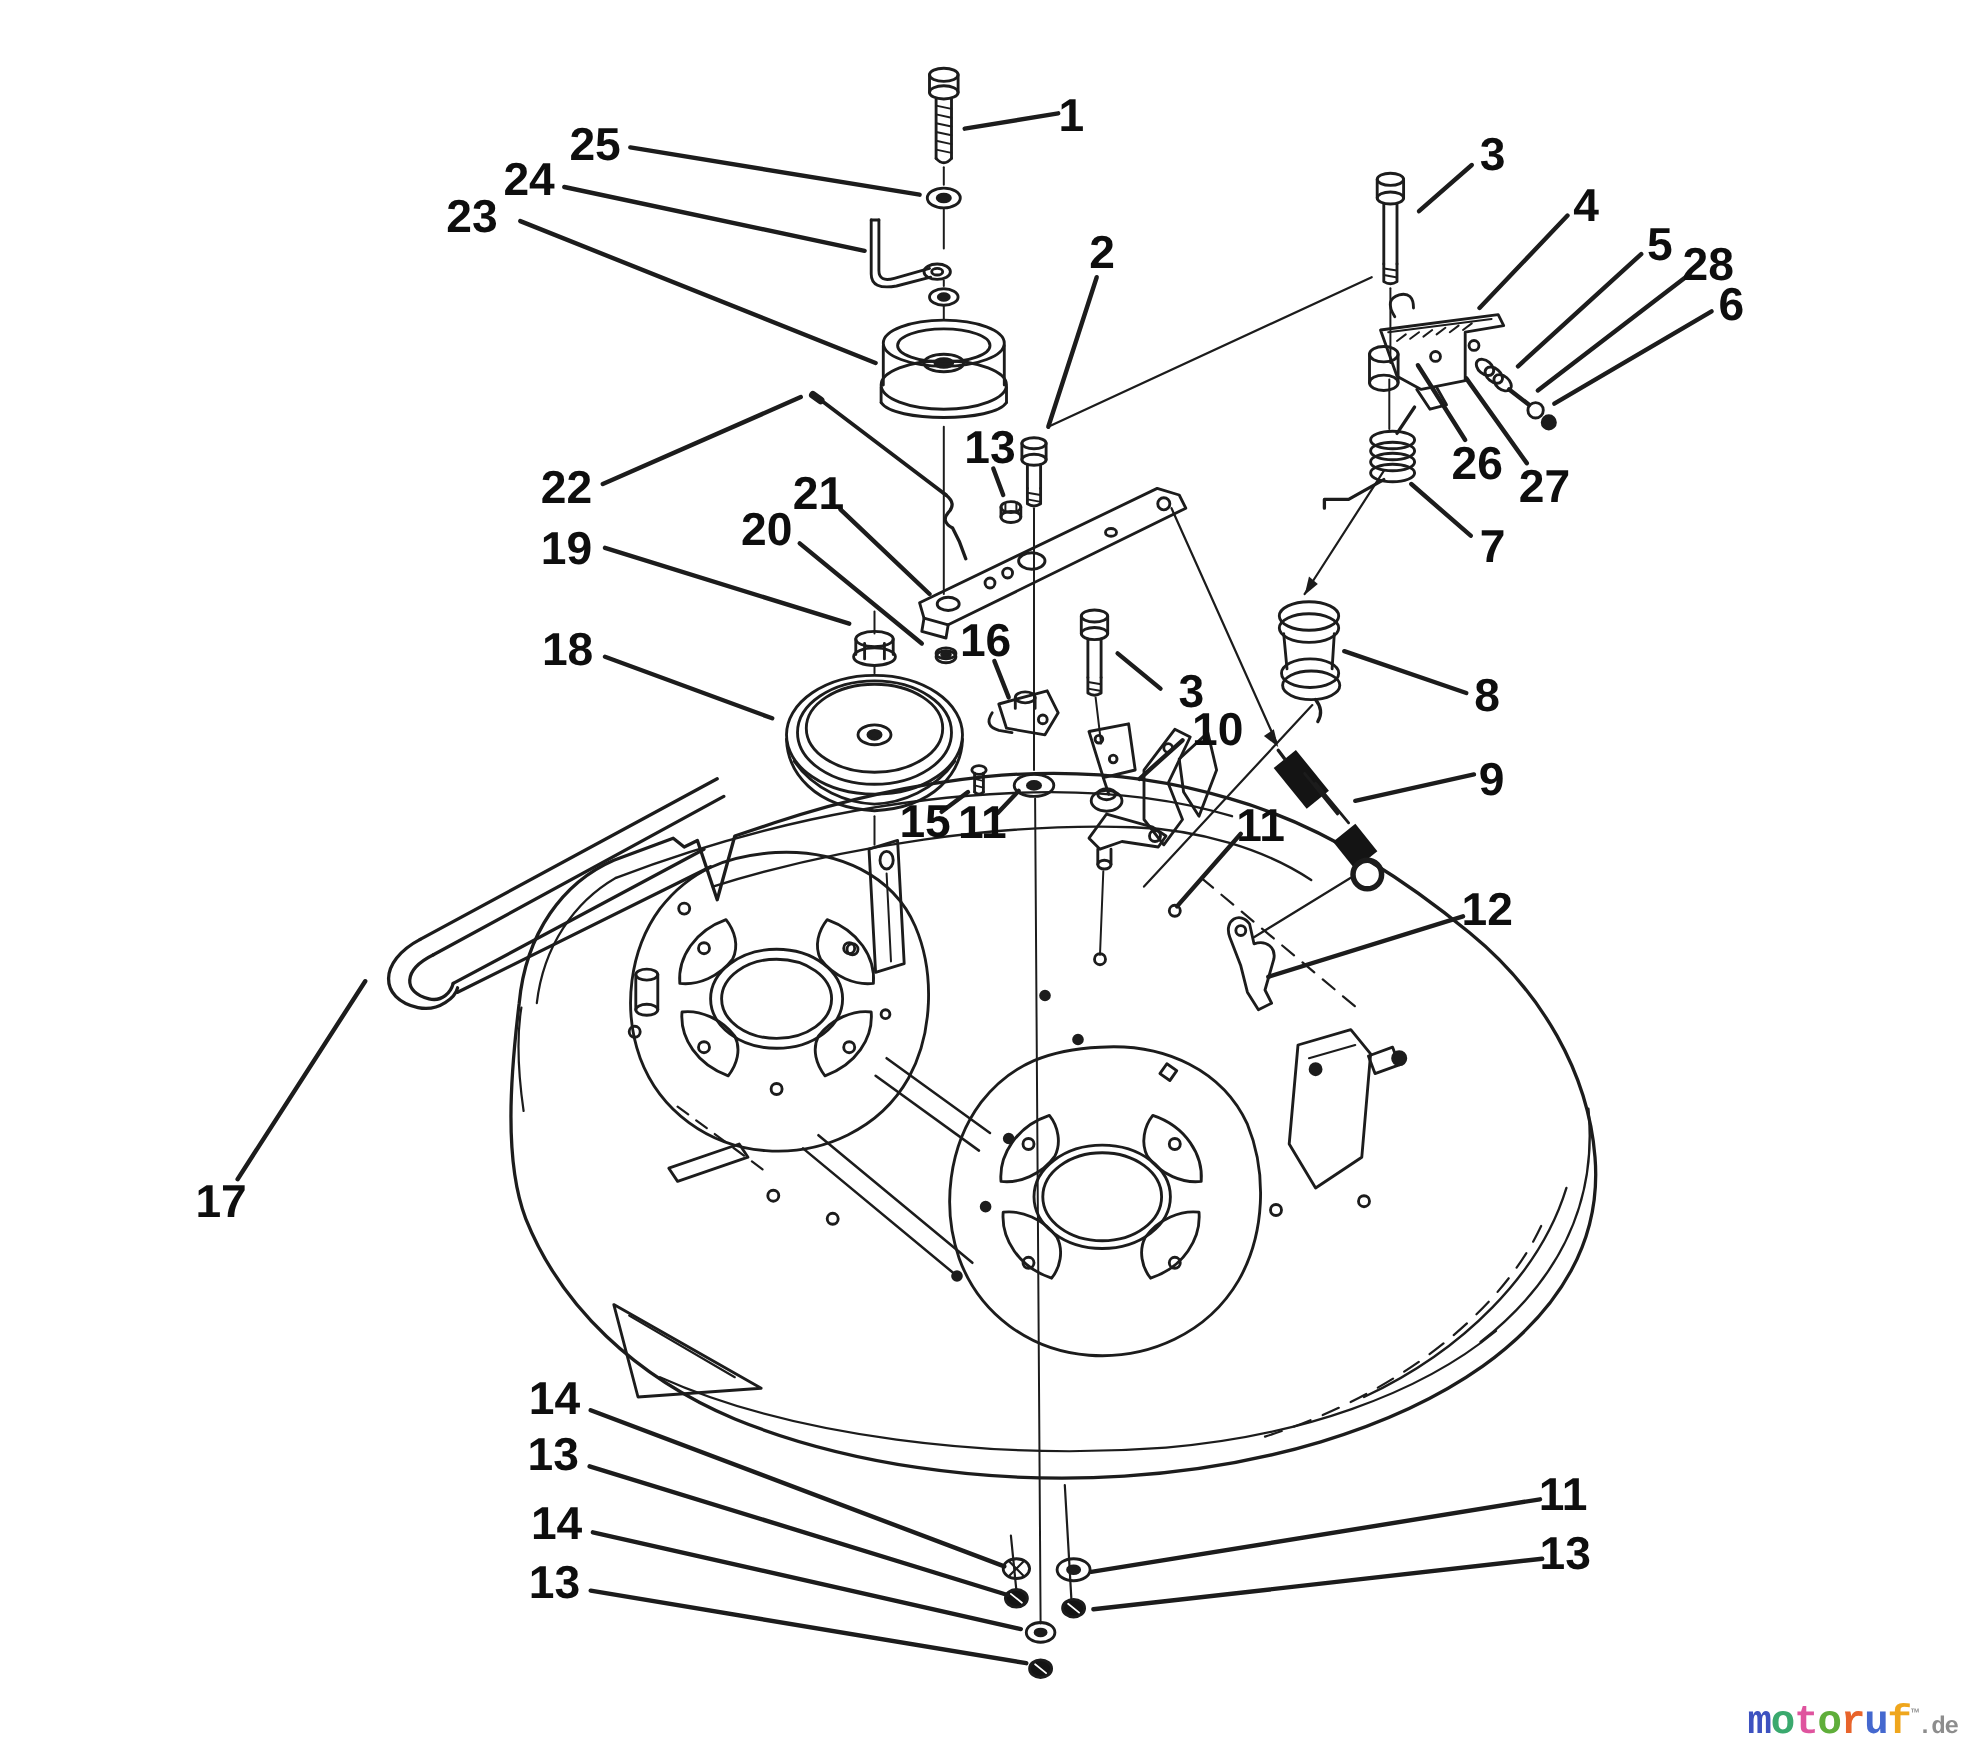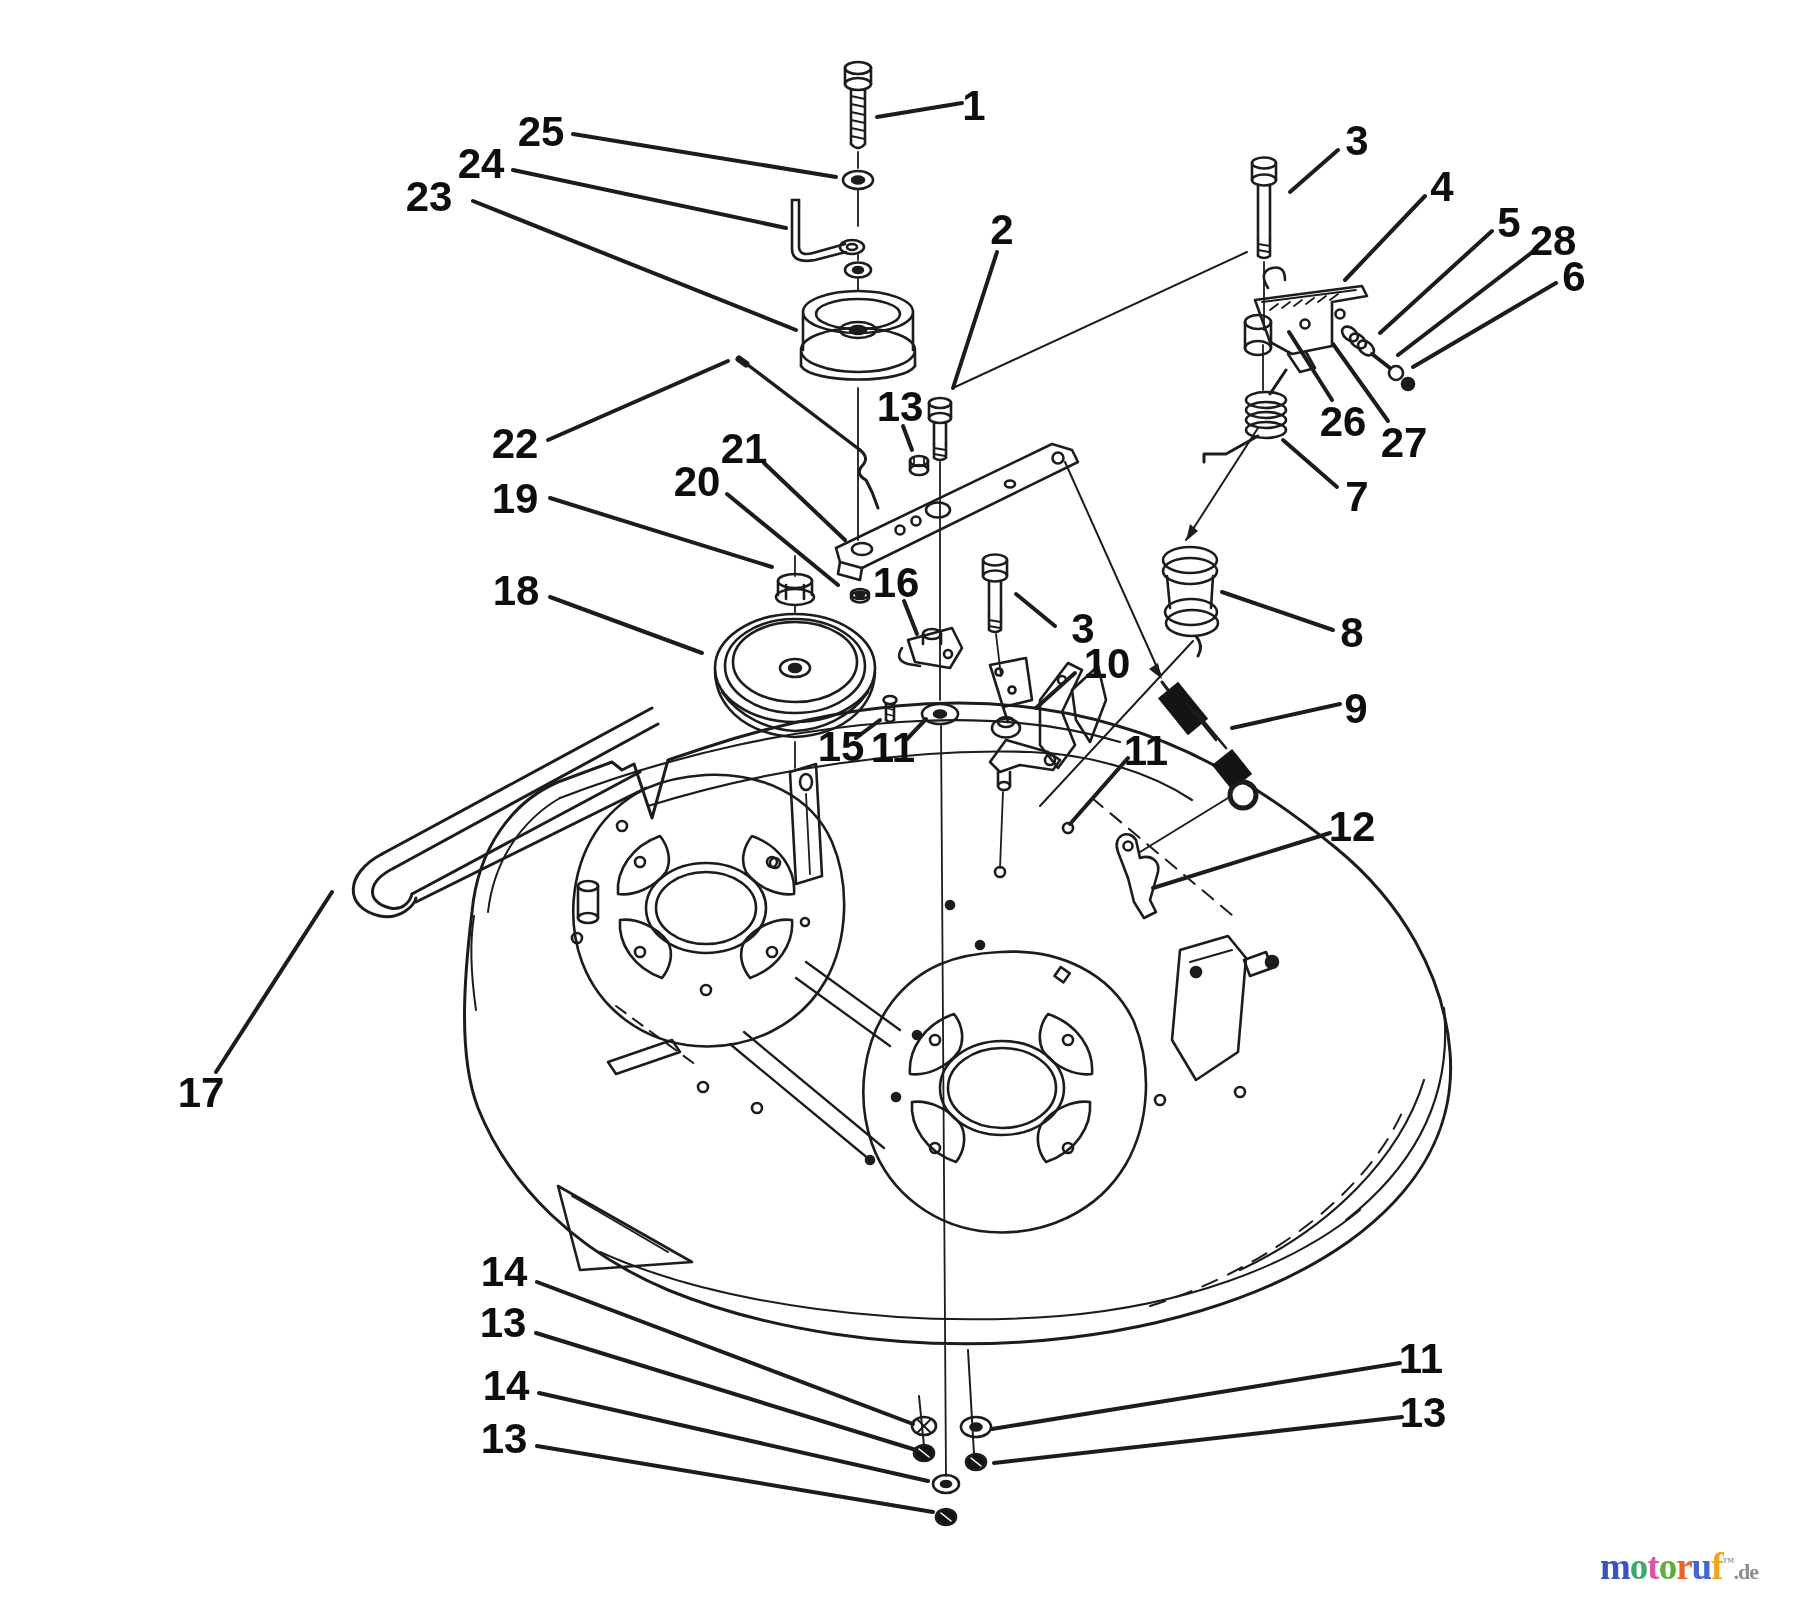--- a/index.html
+++ b/index.html
@@ -1,21 +1,21 @@
 <!DOCTYPE html>
 <html><head>
 <meta charset="utf-8">
 <style>
   html,body{margin:0;padding:0;background:#ffffff;}
   .stage{position:relative;width:1800px;height:1597px;background:#ffffff;overflow:hidden;
          font-family:"Liberation Sans", sans-serif;}
   svg{position:absolute;left:0;top:0;}
   .callout-text{font-family:"Liberation Sans", sans-serif;font-weight:bold;font-size:42px;fill:#0e0e0e;}
-  .watermark{position:absolute;right:42px;bottom:12px;
-             font-family:Liberation Serif, serif;font-weight:bold;font-size:37px;line-height:1;
+  .watermark{position:absolute;right:20px;bottom:12px;
+             font-family:Liberation Mono, monospace;font-weight:bold;font-size:37px;line-height:1;
              letter-spacing:-1px;user-select:none;}
   .watermark .suffix{font-size:22px;font-weight:bold;}
   .watermark .tm{font-size:12px;vertical-align:super;}
 </style>
 </head>
 <body>
 
 <div class="stage">
 <svg width="1800" height="1597" viewBox="0 0 1800 1597">
   <g fill="none" stroke="#1c1c1c" stroke-width="2.6" stroke-linecap="round" stroke-linejoin="round">

